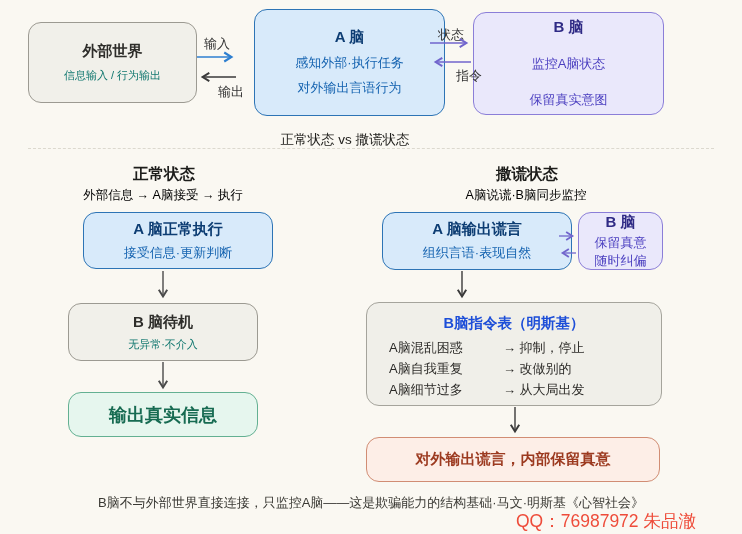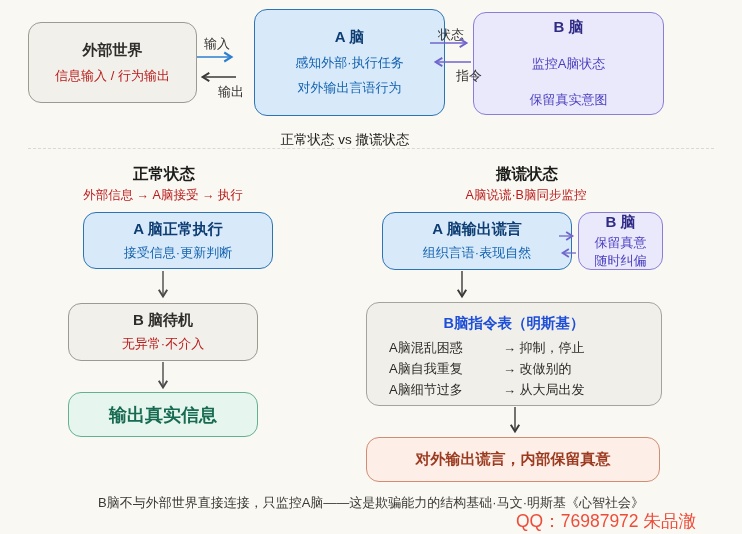--- a/index.html
+++ b/index.html
@@ -9,34 +9,34 @@
   .bx{position:absolute;box-sizing:border-box;border-radius:13px;display:flex;flex-direction:column;
       align-items:center;justify-content:center;text-align:center;}
   .bx-gray{background:#f1f0ea;border:1.4px solid #9c9a92;}
   .bx-blue{background:#d8eafa;border:1.5px solid #2d74b5;margin-left:15px;}
   .bx-purple{background:#eae8fb;border:1.5px solid #8b7ed8;}
   .bx-green{background:#e6f6ee;border:1.5px solid #63b092;}
   .bx-pink{background:#fdeee7;border:1.5px solid #d18d74;}
   .bx-table{background:#f0efe9;border:1.4px solid #a5a49c;align-items:stretch;justify-content:flex-start;text-align:left;}
 
   .t-gray{color:#2e2d2a;font-weight:bold;font-size:15px;}
-  .s-gray{color:#b91c1c;font-size:13px;margin-top:7px;}
+  .s-gray{color:#0f766e;font-size:11px;margin-top:7px;}
   .t-blue{color:#0d3d73;font-weight:bold;font-size:15px;}
   .s-blue{color:#1563b0;font-size:13px;margin-top:7px;}
   .t-purple{color:#2f2a85;font-weight:bold;font-size:15px;}
   .s-purple{color:#4b3fc0;font-size:13px;margin-top:18px;line-height:1.35;}
   .t-green{color:#176b52;font-weight:bold;font-size:18px;}
   .t-pink{color:#9c3a20;font-weight:bold;font-size:15px;}
 
   .alabel{position:absolute;font-size:13px;color:#333;transform:translateX(-50%);white-space:nowrap;}
   .vs-caption{position:absolute;left:345px;top:131px;transform:translateX(-50%);font-size:13.5px;color:#23221f;white-space:nowrap;}
   .divider{position:absolute;left:28px;top:148px;width:686px;border-top:1.5px dashed #dcd9cf;}
 
   .col-heading{position:absolute;transform:translateX(-50%);font-weight:bold;font-size:15.5px;color:#1d1d1b;white-space:nowrap;}
-  .col-sub{position:absolute;transform:translateX(-50%);font-size:12.5px;color:#b91c1c;white-space:nowrap;}
+  .col-sub{position:absolute;transform:translateX(-50%);font-size:12.5px;color:#000000;white-space:nowrap;}
 
   .tbl-title{font-weight:bold;font-size:14.5px;color:#1d4ed8;text-align:center;margin:11px 0 4px;}
   .tbl-row{display:flex;align-items:center;height:21px;padding-left:22px;font-size:13px;color:#2b2a27;}
   .tbl-cond{width:114px;}
   .tbl-act{white-space:nowrap;}
 
   .footer-note{position:absolute;left:371px;top:494px;transform:translateX(-50%);font-size:13px;color:#3b3a35;white-space:nowrap;}
   .watermark{position:absolute;left:516px;top:509px;font-size:17.5px;color:#ee4c3a;white-space:nowrap;}
 
   svg.overlay{position:absolute;left:0;top:0;pointer-events:none;}

